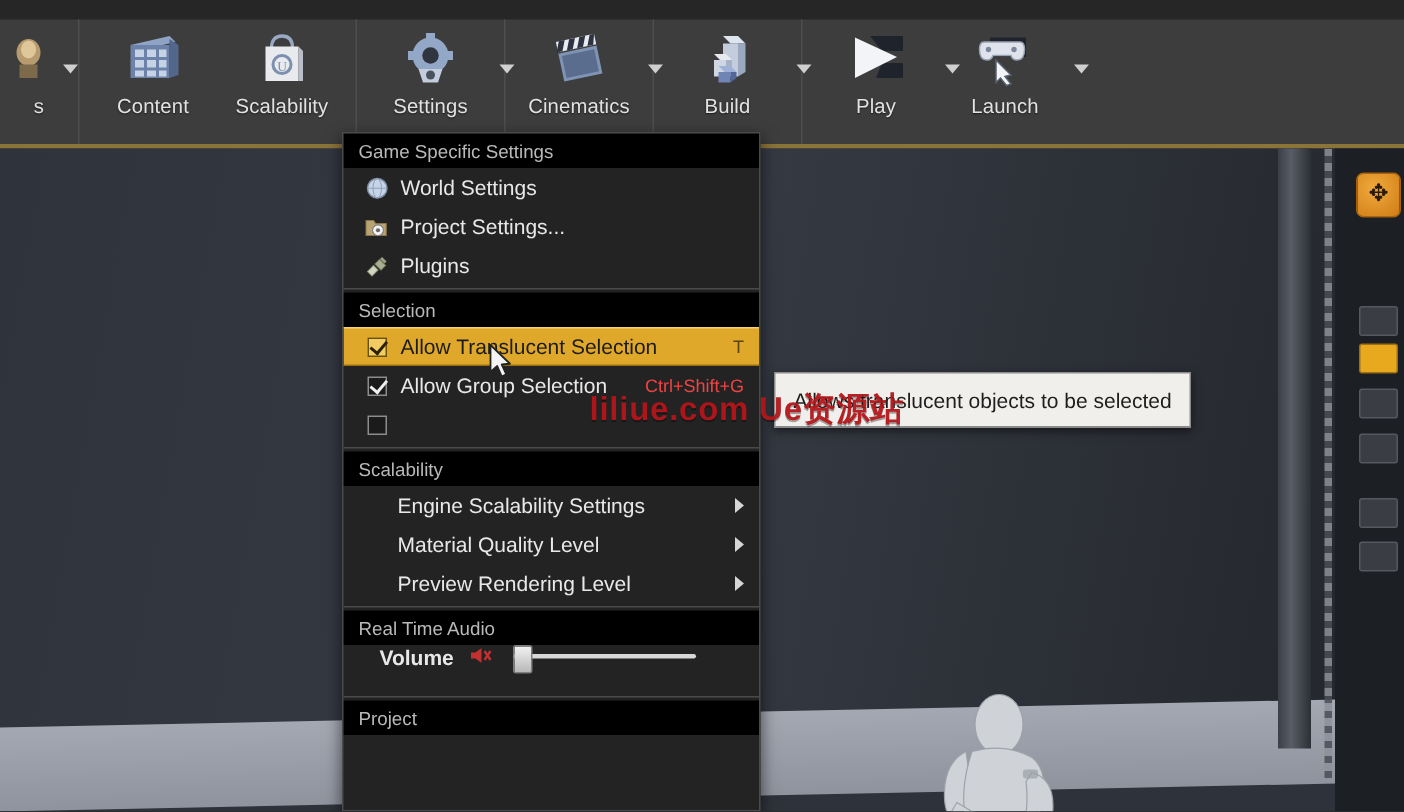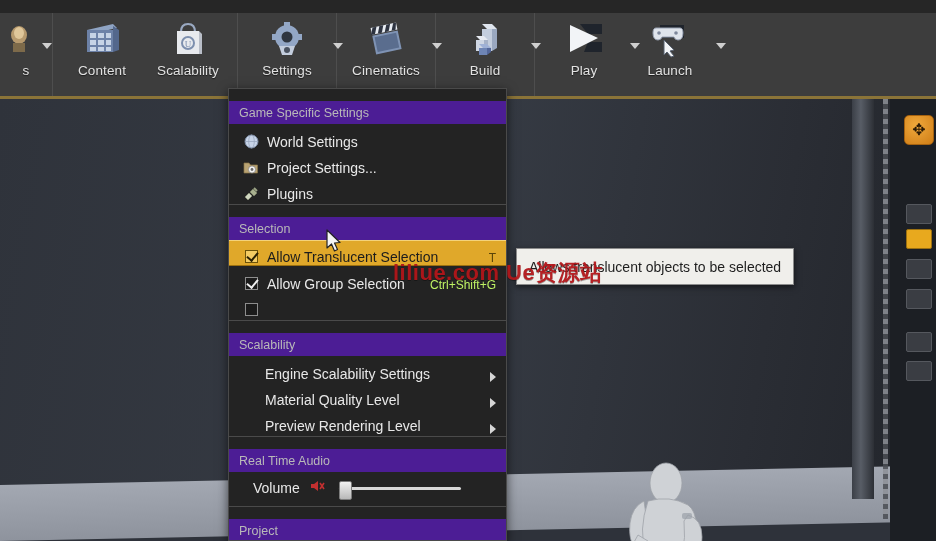--- a/index.html
+++ b/index.html
@@ -136,30 +136,29 @@
     background: #232323;
     border: 1px solid #4a4a4a;
     box-shadow: 0 3px 10px rgba(0,0,0,.6);
     z-index: 40;
     overflow: hidden;
   }
   .menu-section {
     color: #b9b9b9;
     font-size: 12.5px;
     padding: 5px 0 4px 10px;
-    background: #4c1d95;
-    margin-top: 12px;
+    background: #000000;
   }
   .menu-sep {
     height: 1px; background: #4a4a4a;
     margin: 2px 0;
   }
   .menu-item {
     position: relative;
-    display: flex; align-items: flex-end;
+    display: flex; align-items: center;
     height: 26px;
     padding-left: 10px;
     color: #e8e8e8;
     font-size: 14px;
     cursor: pointer;
     white-space: nowrap;
   }
   .menu-item.highlight {
     background: #e0a82a;
     color: #1c1c1c;
@@ -168,21 +167,21 @@
   }
   .mi-icon {
     width: 24px; height: 18px;
     display: flex; align-items: center; justify-content: center;
     margin-right: 4px;
     flex: none;
   }
   .mi-indent { width: 26px; flex: none; }
   .mi-label { flex: 1; }
   .mi-short {
-    color: #bef264;
+    color: #ef4444;
     font-size: 12px;
     padding-right: 10px;
   }
   .menu-item.highlight .mi-short { color: #5a4408; }
   .mi-arrow {
     width: 0; height: 0;
     border-top: 5px solid transparent;
     border-bottom: 5px solid transparent;
     border-left: 6px solid #d6d6d6;
     margin-right: 10px;
@@ -202,22 +201,22 @@
     width: 5px; height: 9px;
     border: solid #f0f0f0;
     border-width: 0 2px 2px 0;
     transform: rotate(40deg);
   }
   .menu-item.highlight .cbx { border-color: #6b5209; background: #f3cb63; }
   .menu-item.highlight .cbx.on::after { border-color: #2a2003; }
 
   
   .vol-row {
-    display: flex; align-items: center;
-    height: 32px; padding-left: 24px;
+    display: flex; align-items: flex-start;
+    height: 32px; padding-left: 24px; font-weight: bold;
   }
   .vol-label { color: #e8e8e8; font-size: 14px; }
   .spk { margin-left: 10px; }
   .slider {
     position: relative;
     margin-left: 14px;
     width: 122px; height: 14px;
     display: flex; align-items: center;
   }
   .slider-track {

